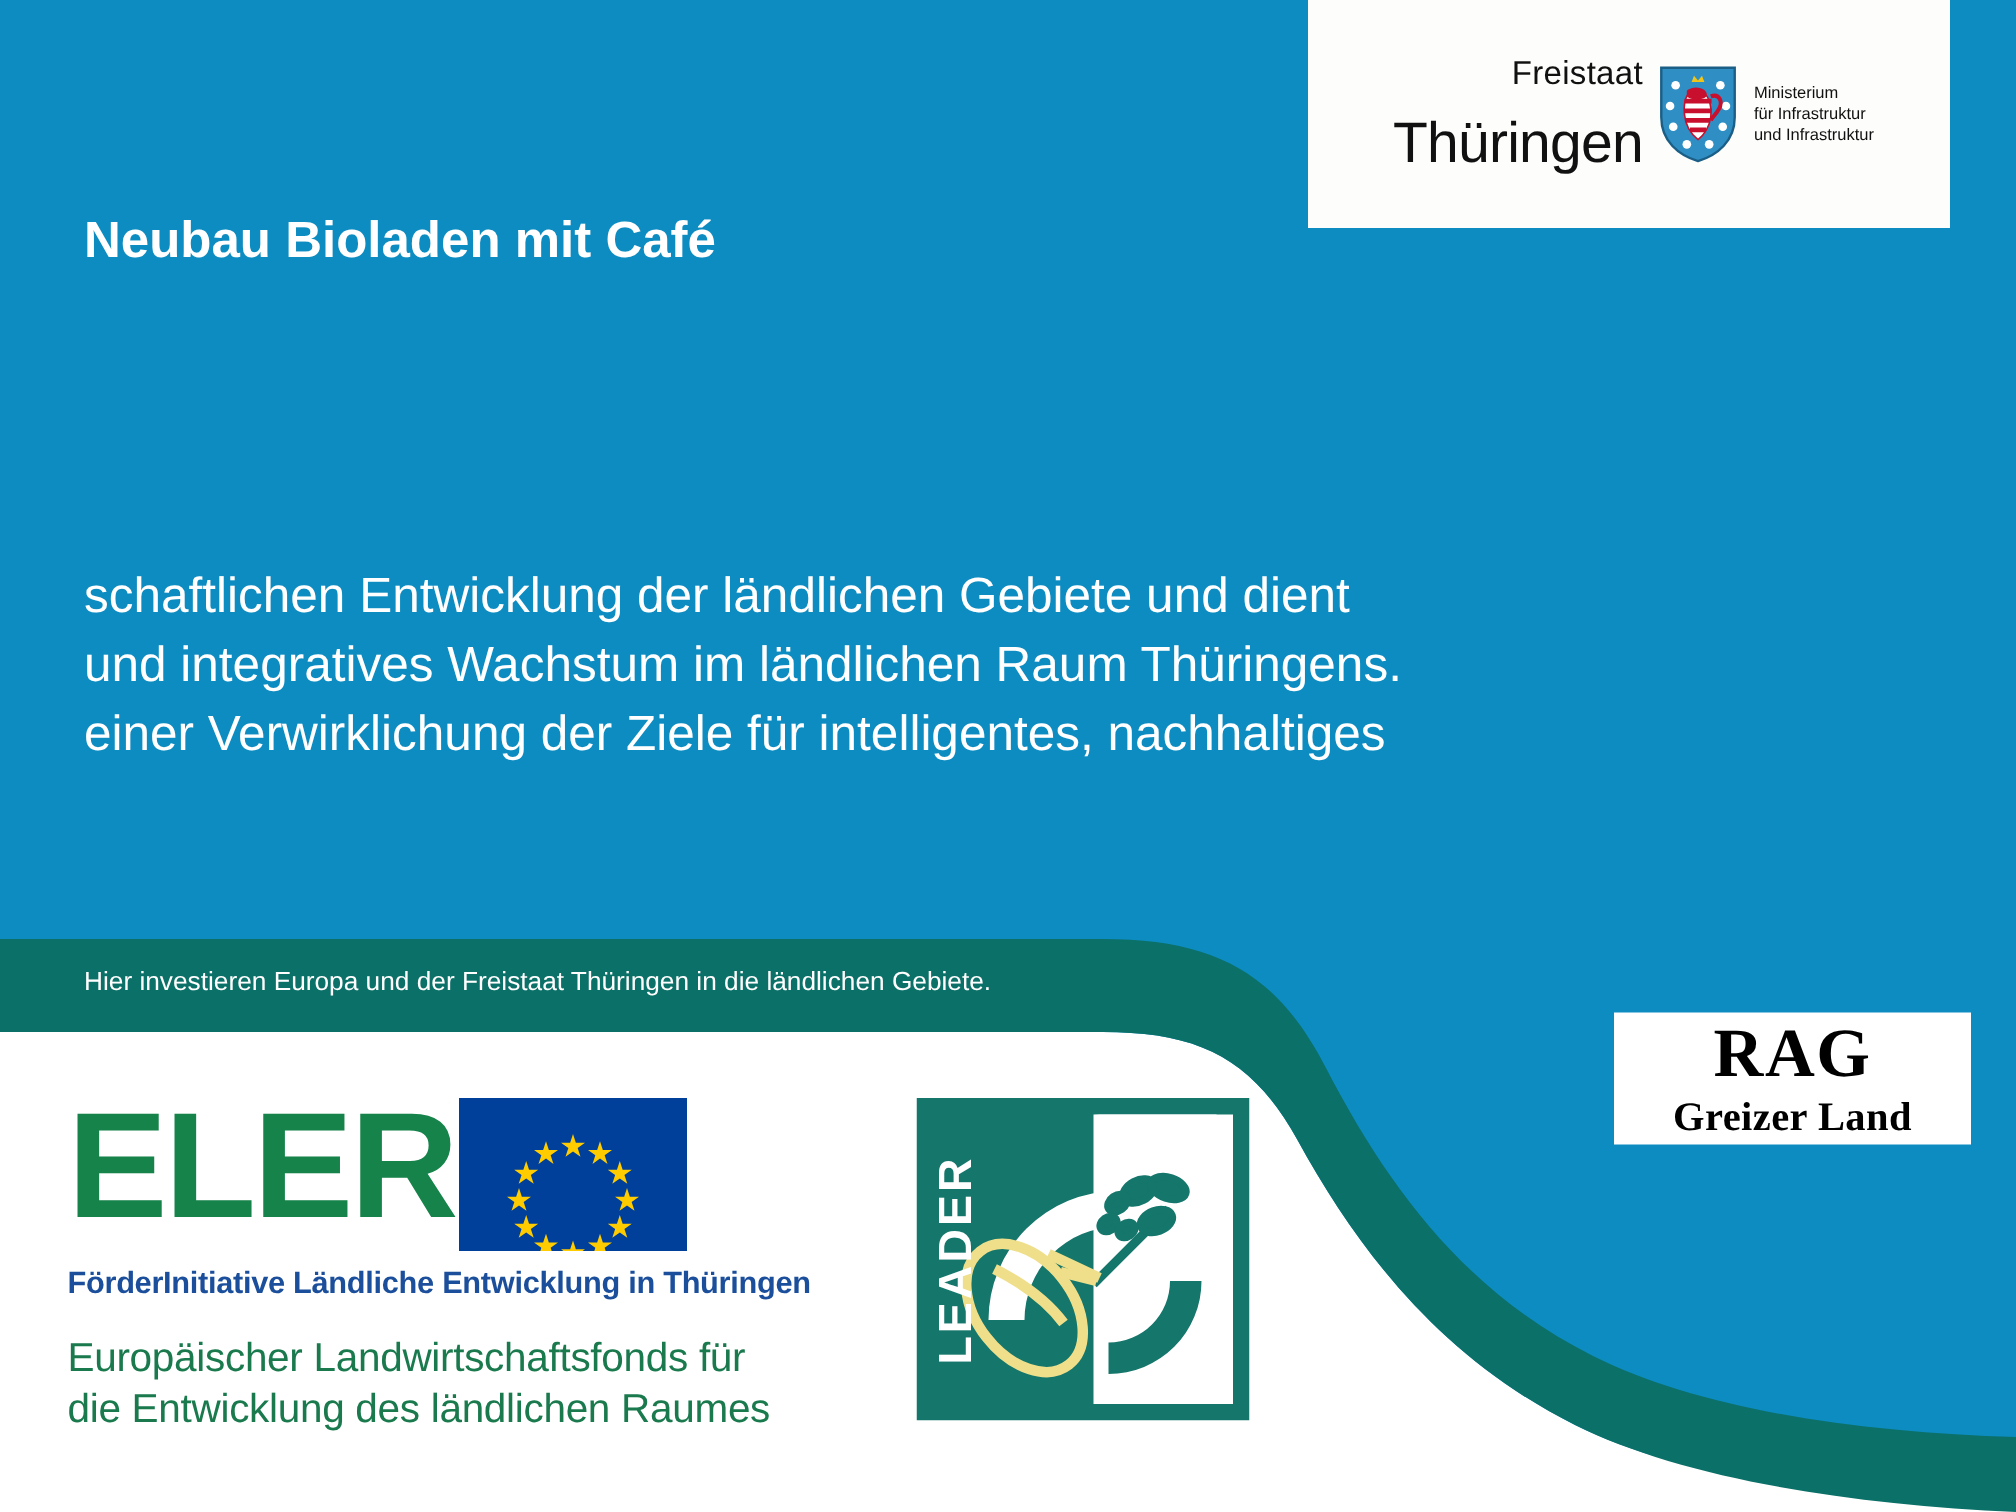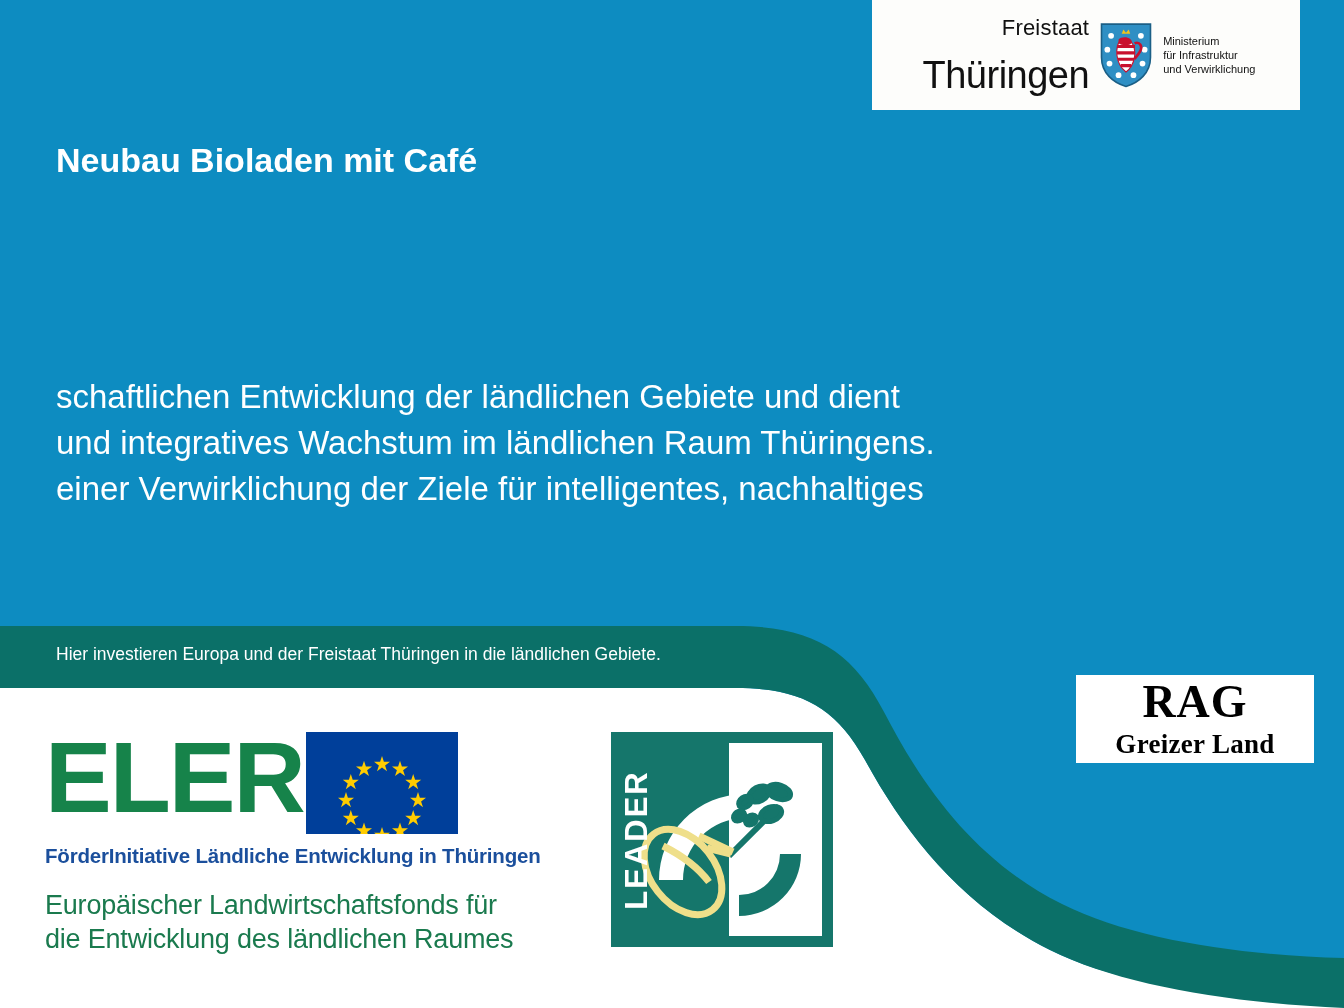--- a/index.html
+++ b/index.html
@@ -14,21 +14,21 @@
     background:#0d8cc1;
     overflow:hidden;
   }
   
   #wave{
     position:absolute;left:0;top:0;width:1344px;height:1008px;
     pointer-events:none;
   }
   
   #ministry-box{
-    position:absolute;left:872px;top:0;width:428px;height:110px;
+    position:absolute;left:872px;top:0;width:428px;height:152px;
     background:#fdfdfb;
     display:flex;align-items:center;justify-content:center;
   }
   .min-inner{display:flex;align-items:center;gap:10px;padding-left:6px;}
   .min-word{
     display:flex;flex-direction:column;align-items:flex-end;
     line-height:1;color:#111;
   }
   .min-freistaat{font-size:22px;letter-spacing:.2px;margin-bottom:1px;}
   .min-thueringen{font-size:38px;font-weight:400;letter-spacing:-.5px;margin-top:16px;}
@@ -149,21 +149,21 @@
 
           <path d="M66,40 C76,36 82,46 76,56 C72,63 68,66 66,70" stroke="#c8102e" stroke-width="5" fill="none"></path>
 
           <path d="M42,22 L45,14 L50,20 L55,14 L58,22 Z" fill="#f0c419"></path>
         </g>
       </svg>
 
       <div class="min-right">
         <span>Ministerium</span>
         <span>für Infrastruktur</span>
-        <span>und Verwirklichung</span>
+        <span>und Infrastruktur</span>
       </div>
     </div>
   </div>
 
   <div id="headline">Neubau Bioladen mit Café</div>
 
 
   <div id="body-text">
     <div>schaftlichen Entwicklung der ländlichen Gebiete und dient</div>
     <div>und integratives Wachstum im ländlichen Raum Thüringens.</div>

